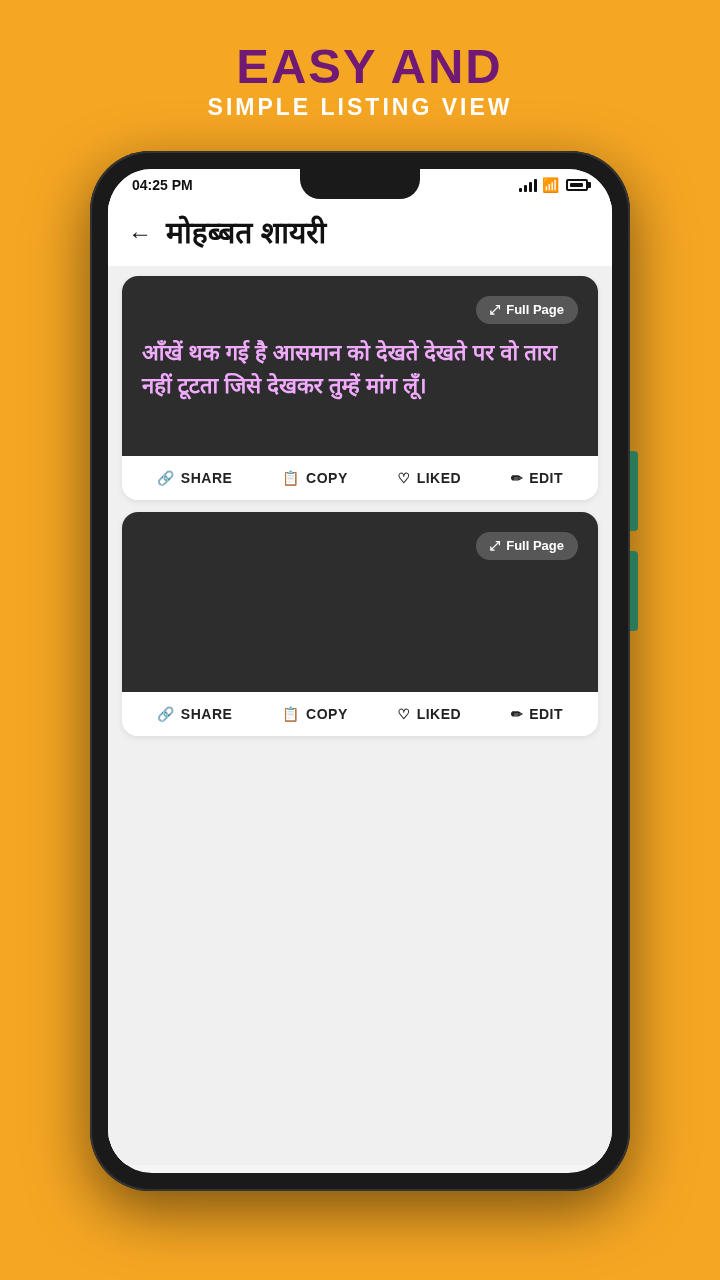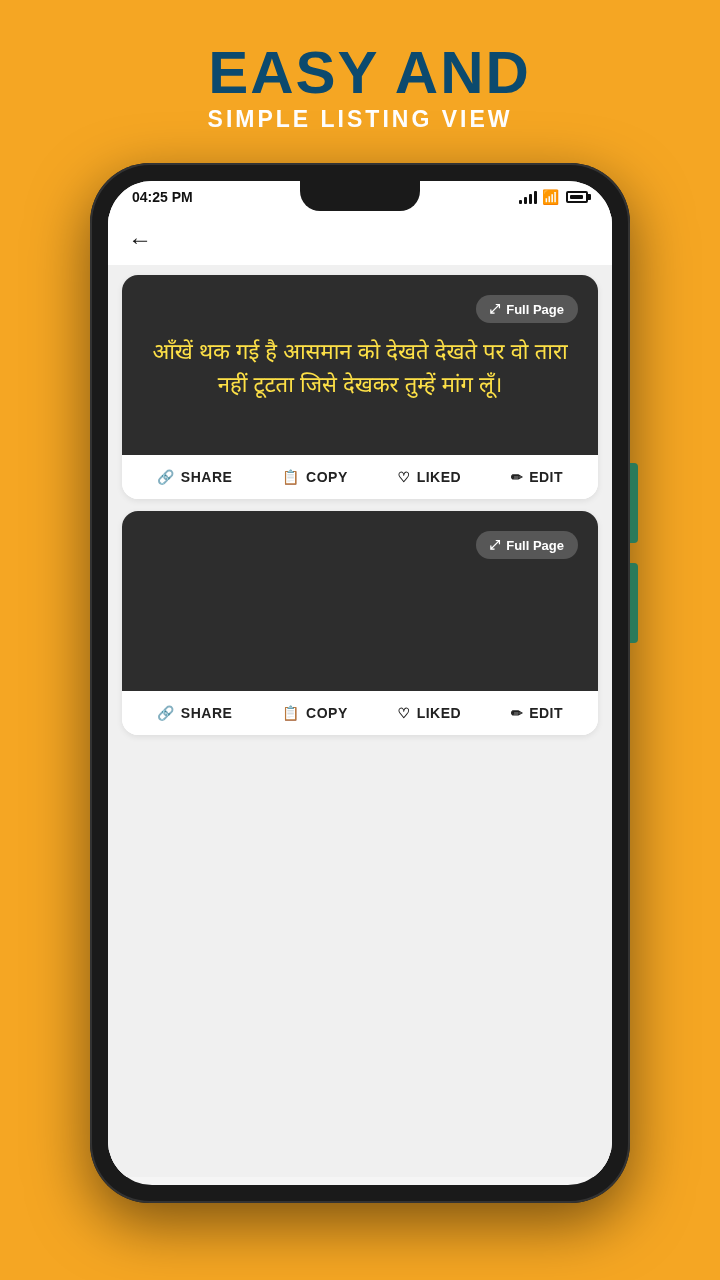--- a/index.html
+++ b/index.html
@@ -14,23 +14,23 @@
       align-items: center;
     }
 
     .header-text {
       text-align: center;
       padding-top: 40px;
       padding-bottom: 20px;
     }
 
     .header-title {
-      font-size: 60px;
+      font-size: 49px;
       font-weight: 900;
-      color: #0c4a6e;
+      color: #701a75;
       line-height: 1.1;
       letter-spacing: 2px;
       margin-left: 19px;
     }
 
     .header-subtitle {
       font-size: 23px;
       font-weight: 600;
       color: white;
       letter-spacing: 3px;
@@ -186,24 +186,24 @@
       font-size: 13px;
       font-weight: 600;
     }
 
     .full-page-icon {
       color: white;
       font-size: 14px;
     }
 
     .card-text {
-      color: #fde047;
+      color: #f0abfc;
       font-size: 22px;
-      font-weight: 400;
-      text-align: center;
+      font-weight: 700;
+      text-align: left;
       line-height: 1.5;
     }
 
     .card-actions {
       display: flex;
       justify-content: space-around;
       align-items: center;
       padding: 14px 10px;
       background: white;
     }
@@ -309,20 +309,21 @@
         <div class="battery-shape">
           <div class="battery-fill"></div>
         </div>
       </div>
     </div>
 
     <div class="app-content">
 
       <div class="app-header">
         <span class="back-arrow">←</span>
+        <span class="app-title">मोहब्बत शायरी</span>
       </div>
 
       <div class="cards-list">
 
         <div class="card">
           <div class="card-content">
             <div class="full-page-btn">
               <span class="full-page-icon">⤢</span>
               <span>Full Page</span>
             </div>

